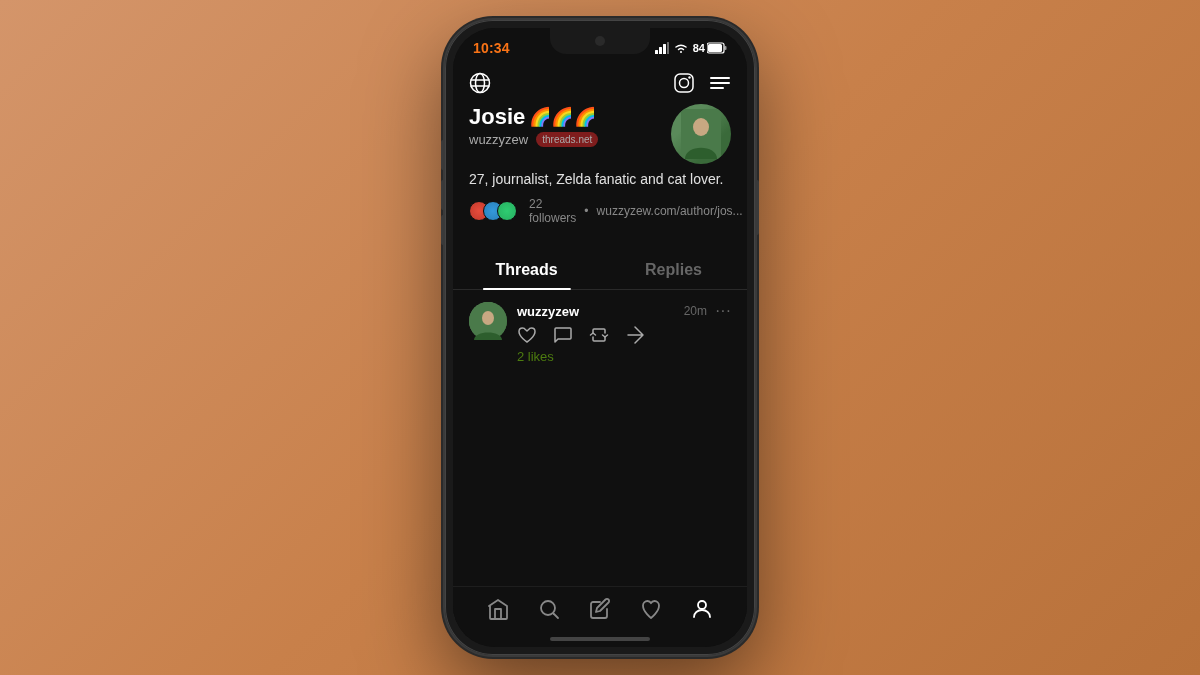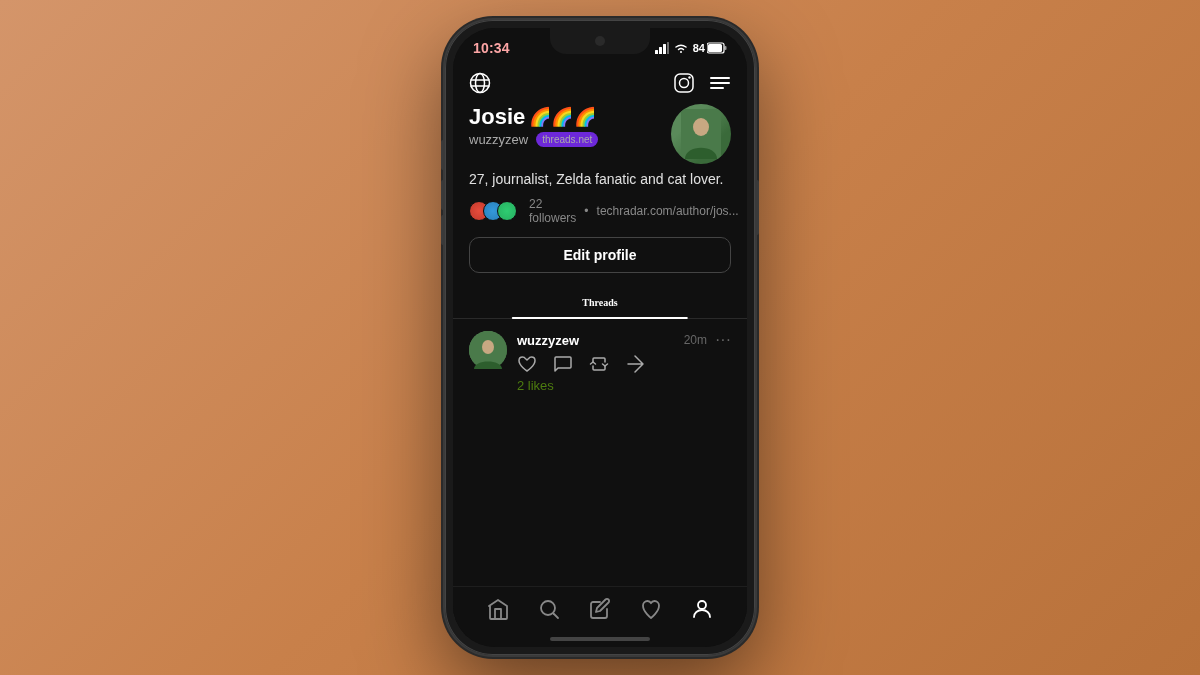--- a/index.html
+++ b/index.html
@@ -91,21 +91,21 @@
       top: 8px;
       left: 50%;
       transform: translateX(-50%);
       width: 10px;
       height: 10px;
       background: #2a2a2a;
       border-radius: 50%;
     }
 
     .status-time {
-      color: #fca5a5;
+      color: #f97316;
       font-size: 14px;
       font-weight: 600;
       letter-spacing: 0.2px;
     }
 
     .status-icons {
       display: flex;
       align-items: center;
       gap: 5px;
     }
@@ -170,21 +170,21 @@
       gap: 8px;
       margin-top: 2px;
     }
 
     .profile-handle {
       color: #aaa;
       font-size: 13px;
     }
 
     .threads-badge {
-      background: #6d28d9;
+      background: #7f1d1d;
       color: #aaa;
       font-size: 10px;
       padding: 2px 6px;
       border-radius: 10px;
     }
 
     .profile-avatar {
       width: 60px;
       height: 60px;
       border-radius: 50%;
@@ -274,25 +274,24 @@
     .tabs-row {
       display: flex;
       border-bottom: 1px solid #2a2a2a;
     }
 
     .tab {
       flex: 1;
       text-align: center;
       padding: 10px 0;
       color: #666;
-      font-size: 10px;
+      font-size: 16px;
       font-weight: 600;
       cursor: pointer;
       position: relative;
-      font-family: Liberation Serif, serif;
     }
 
     .tab.active {
       color: #fff;
     }
 
     .tab.active::after {
       content: '';
       position: absolute;
       bottom: -1px;
@@ -524,32 +523,34 @@
         </div>
 
         <div class="followers-row">
           <div class="follower-avatars">
             <div class="follower-avatar fa1"></div>
             <div class="follower-avatar fa2"></div>
             <div class="follower-avatar fa3"></div>
           </div>
           <span class="followers-text">22 followers</span>
           <span class="dot-separator">•</span>
-          <span class="followers-link">techradar.com/author/jos...</span>
+          <span class="followers-link">wuzzyzew.com/author/jos...</span>
         </div>
 
         <div class="action-buttons">
-          <button class="action-btn">Edit profile</button>
         </div>
 
       </div>
 
       <div class="tabs-row">
         <div class="tab active">
           <span>Threads</span>
+        </div>
+        <div class="tab">
+          <span>Replies</span>
         </div>
       </div>
 
       <div class="thread-feed">
         <div class="thread-item">
           <div class="thread-avatar">
             <svg width="38" height="38" viewBox="0 0 38 38">
               <circle cx="19" cy="19" r="19" fill="#4a7a4a"></circle>
               <ellipse cx="19" cy="16" rx="6" ry="7" fill="#c8a882"></ellipse>
               <path d="M5 38 C5 28 33 28 33 38" fill="#2d5e2d"></path>

